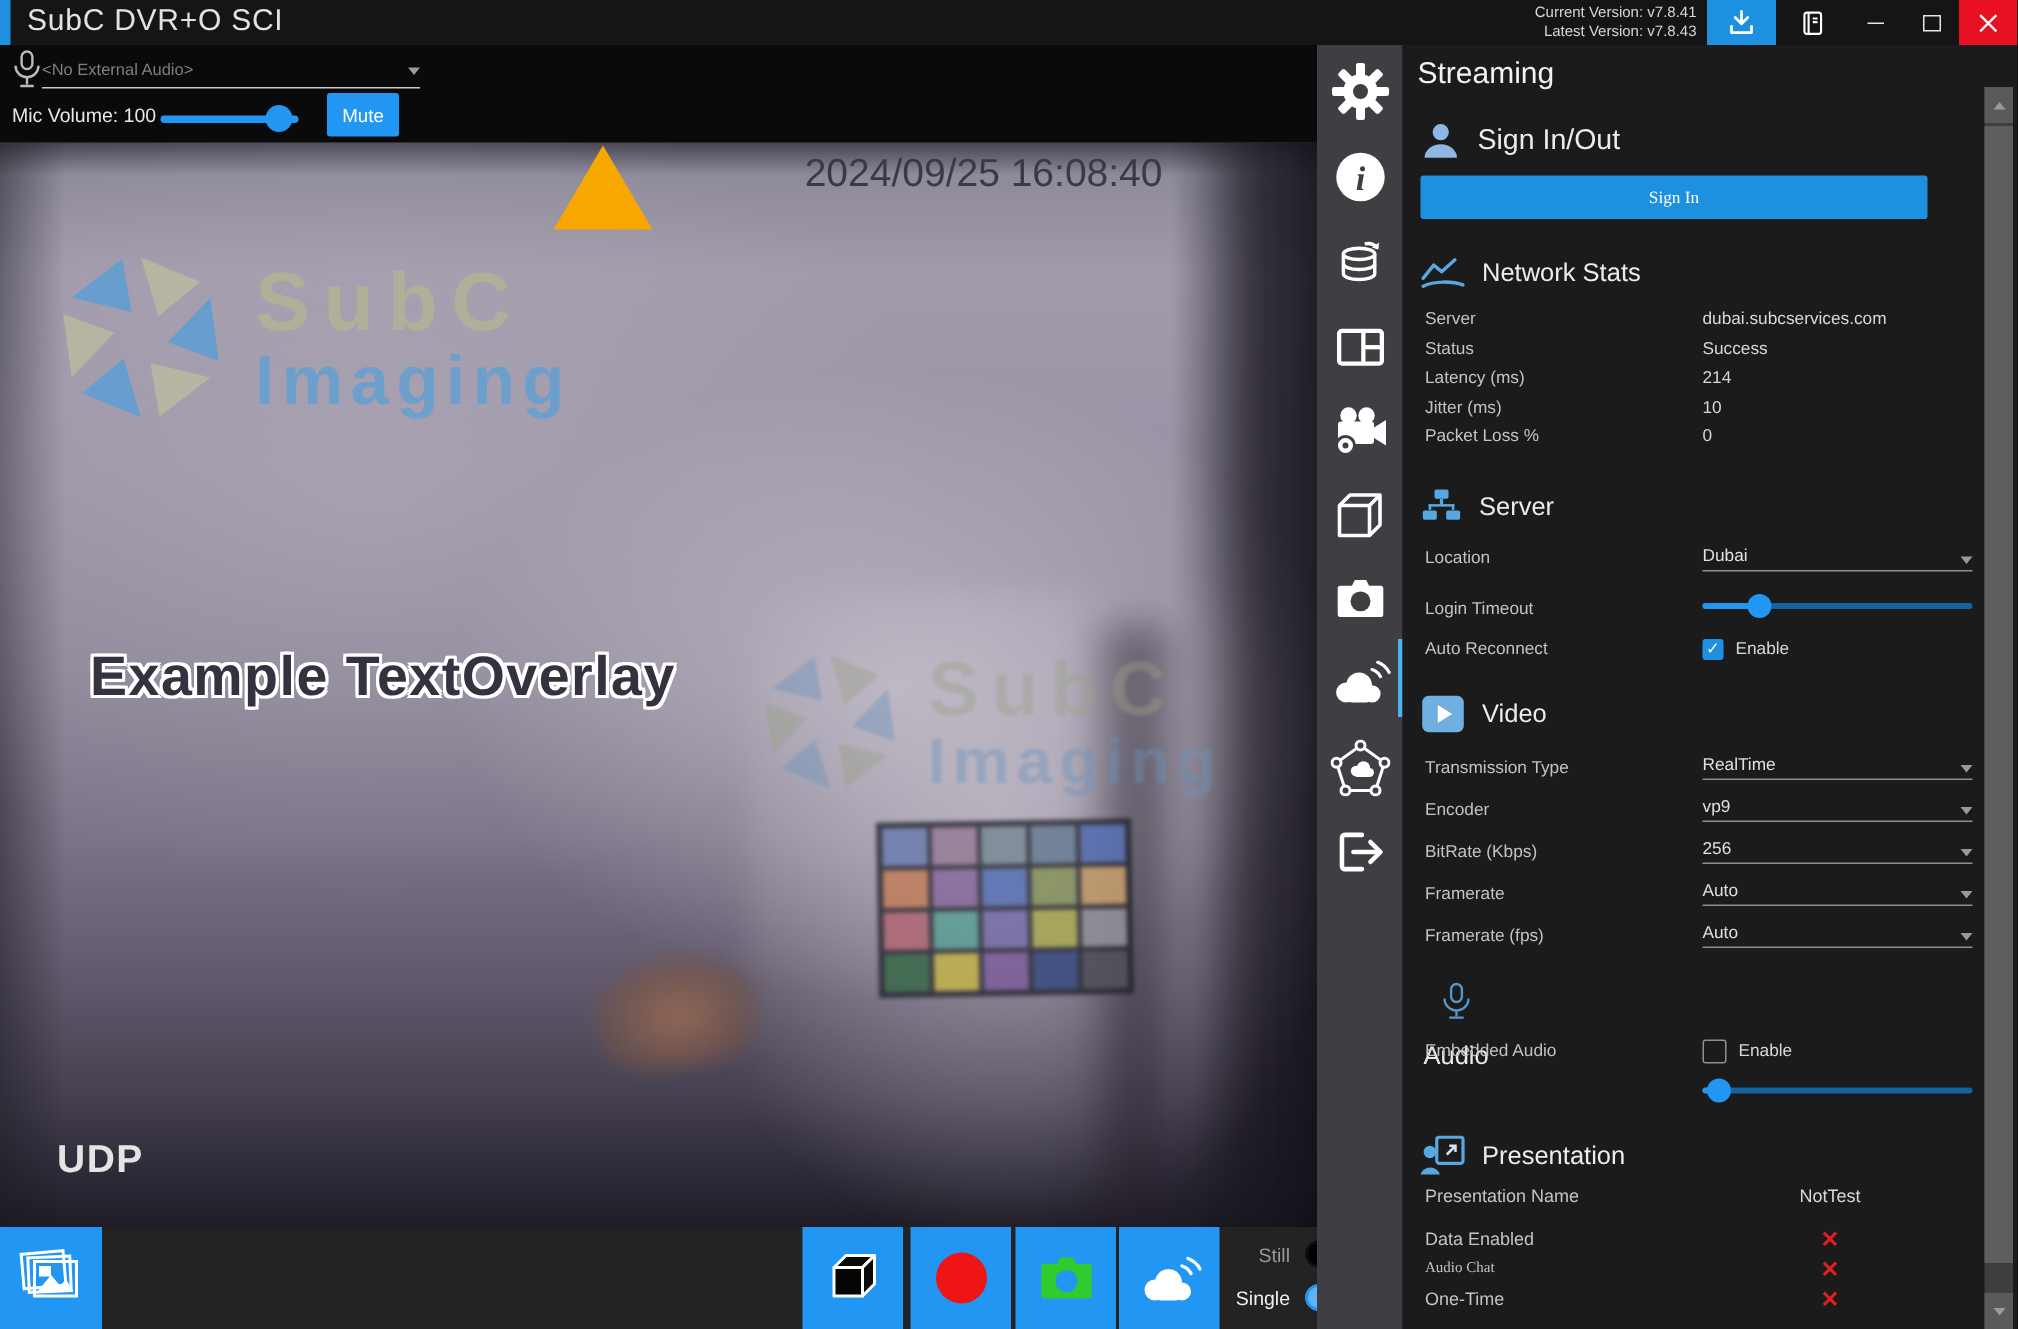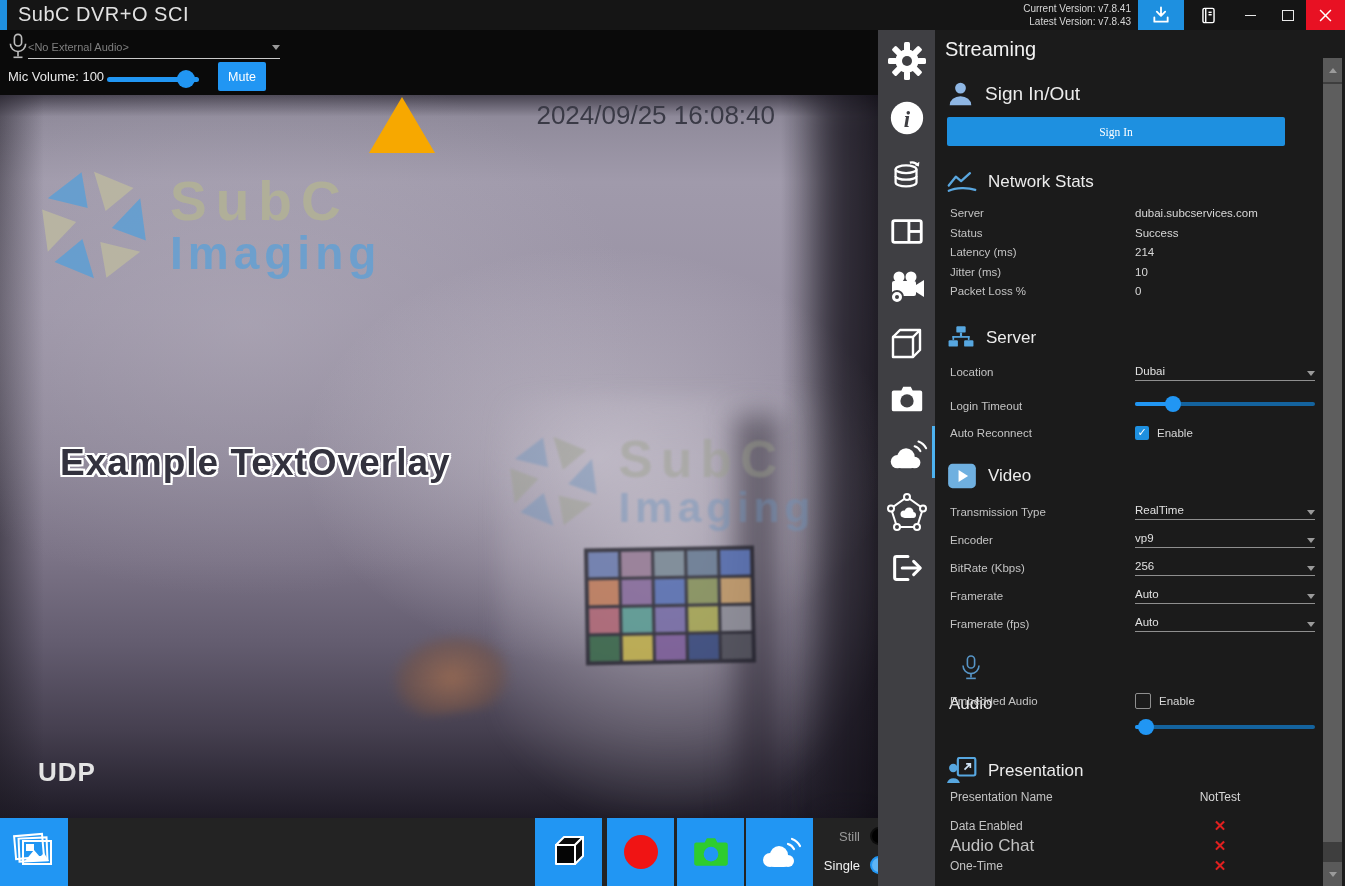--- a/index.html
+++ b/index.html
@@ -38,21 +38,21 @@
   .edgeblob{position:absolute;left:818px;top:0;width:60px;height:723px;background:rgba(25,22,32,.5);filter:blur(16px);}
   .rock{position:absolute;left:392px;top:540px;width:118px;height:78px;background:radial-gradient(ellipse at 50% 55%, rgba(150,105,82,.9), rgba(120,85,70,.55) 55%, rgba(120,85,70,0) 75%);filter:blur(5px);transform:rotate(-8deg);}
   .warn-tri{position:absolute;left:369px;top:2px;width:0;height:0;border-left:33px solid transparent;border-right:33px solid transparent;border-bottom:56px solid #f7a800;}
   .timestamp{position:absolute;right:103px;top:5px;font-size:26px;color:#3a3a46;}
   .wm{position:absolute;display:flex;align-items:center;gap:18px;}
   .wm1{left:36px;top:72px;opacity:.82;}
   .wm2{left:505px;top:338px;opacity:.42;filter:blur(1.2px);transform:scale(.93);transform-origin:top left;}
   .wm-t1{font-size:55px;font-weight:bold;letter-spacing:9px;line-height:55px;color:#b3b394;}
   .wm-t2{font-size:46px;font-weight:bold;letter-spacing:5px;line-height:48px;color:#61a0d4;}
   .wm2 .wm-t1{color:#9aa089;} .wm2 .wm-t2{color:#6b93bd;}
-  .overlay-text{position:absolute;left:38px;top:347px;font-size:37px;font-weight:600;letter-spacing:1px;color:#33323e;
+  .overlay-text{position:absolute;left:38px;top:335px;font-size:37px;font-weight:600;letter-spacing:1px;color:#33323e;
     text-shadow:-2px -2px 0 #fff,2px -2px 0 #fff,-2px 2px 0 #fff,2px 2px 0 #fff,0 -2px 0 #fff,0 2px 0 #fff,-2px 0 0 #fff,2px 0 0 #fff;padding-left:22px;}
   .checker{position:absolute;left:585px;top:452px;display:grid;grid-template-columns:repeat(5,30px);grid-auto-rows:25px;gap:3px;padding:4px;background:rgba(30,30,40,.85);filter:blur(1.3px);opacity:.9;transform:rotate(-1deg);}
   .udp{position:absolute;left:38px;top:662px;font-size:26px;letter-spacing:1px;color:#e4e4e4;font-weight:bold;}
 
   
   .bottombar{position:absolute;left:0;top:818px;width:878px;height:68px;background:#232323;overflow:hidden;}
   .bb-btn{position:absolute;top:0;width:68px;height:68px;background:#2196f3;display:flex;align-items:center;justify-content:center;}
   .tglrow{position:absolute;left:822px;height:20px;display:flex;align-items:center;gap:10px;}
   .pill{width:36px;height:18px;border-radius:9px;position:relative;flex:none;}
 
@@ -534,21 +534,21 @@
     </div>
     <div class="p-row" style="top:759px;">
       <span class="p-label" style="font-size:12px;">Presentation Name</span>
       <span class="p-value" style="flex:0 0 180px;text-align:center;margin-left:-5px;font-size:12px;">NotTest</span>
     </div>
     <div class="p-row" style="top:788px;">
       <span class="p-label" style="font-size:12px;">Data Enabled</span>
       <span class="xmark" style="flex:0 0 180px;text-align:center;margin-left:-5px;">✕</span>
     </div>
     <div class="p-row" style="top:808px;">
-      <span class="p-label" style="font-size:17px;">Audio Chat</span>
+      <span class="p-label" style="font-size:10px;font-family:Liberation Serif, serif;">Audio Chat</span>
       <span class="xmark" style="flex:0 0 180px;text-align:center;margin-left:-5px;">✕</span>
     </div>
     <div class="p-row" style="top:828px;">
       <span class="p-label" style="font-size:12px;">One-Time</span>
       <span class="xmark" style="flex:0 0 180px;text-align:center;margin-left:-5px;">✕</span>
     </div>
   </div>
 
   <div class="scrollbar">
     <div class="sc-btn" style="top:0;">

